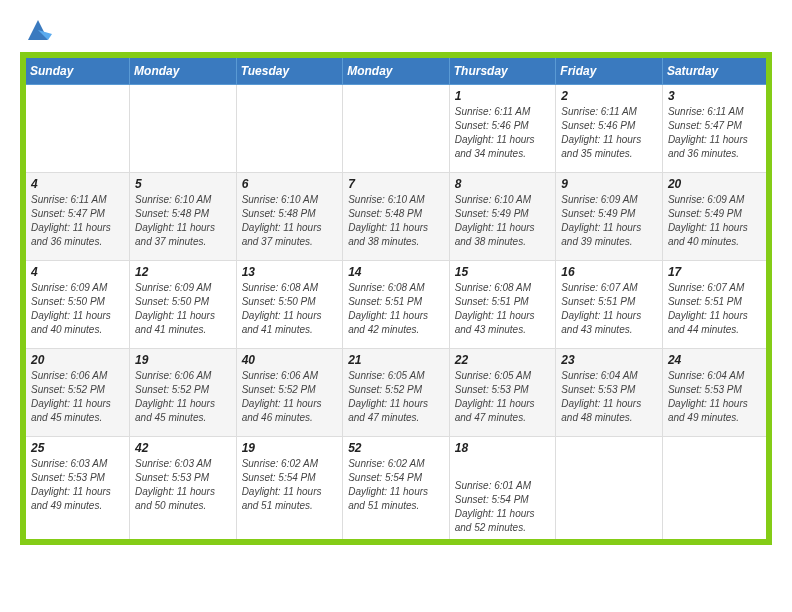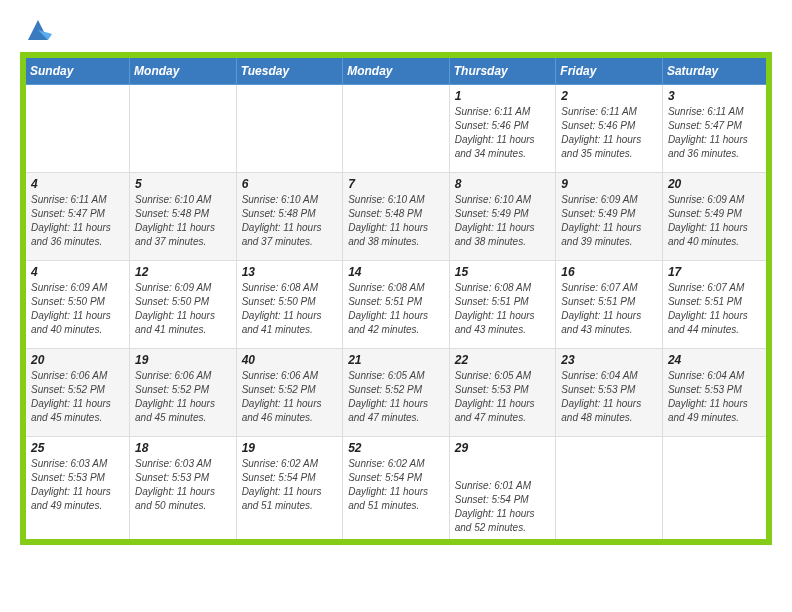--- a/index.html
+++ b/index.html
@@ -319,42 +319,42 @@
       </tr>
       <tr class="row-odd">
         <td>
           <span class="day-num">25</span>
           <div class="cell-info" style="white-space: pre-line;">Sunrise: 6:03 AM
 Sunset: 5:53 PM
 Daylight: 11 hours
 and 49 minutes.</div>
         </td>
         <td>
-          <span class="day-num">18</span>
+          <span class="day-num">42</span>
           <div class="cell-info" style="white-space: pre-line;">Sunrise: 6:03 AM
 Sunset: 5:53 PM
 Daylight: 11 hours
 and 50 minutes.</div>
         </td>
         <td>
           <span class="day-num">19</span>
           <div class="cell-info" style="white-space: pre-line;">Sunrise: 6:02 AM
 Sunset: 5:54 PM
 Daylight: 11 hours
 and 51 minutes.</div>
         </td>
         <td>
           <span class="day-num">52</span>
           <div class="cell-info" style="white-space: pre-line;">Sunrise: 6:02 AM
 Sunset: 5:54 PM
 Daylight: 11 hours
 and 51 minutes.</div>
         </td>
         <td>
-          <span class="day-num">29</span>
+          <span class="day-num">18</span>
           <div class="cell-info" style="white-space: pre-line; margin-top: 24px;">Sunrise: 6:01 AM
 Sunset: 5:54 PM
 Daylight: 11 hours
 and 52 minutes.</div>
         </td>
         <td class="empty-cell"></td>
         <td class="empty-cell"></td>
       </tr>
     </tbody>
 </table>

